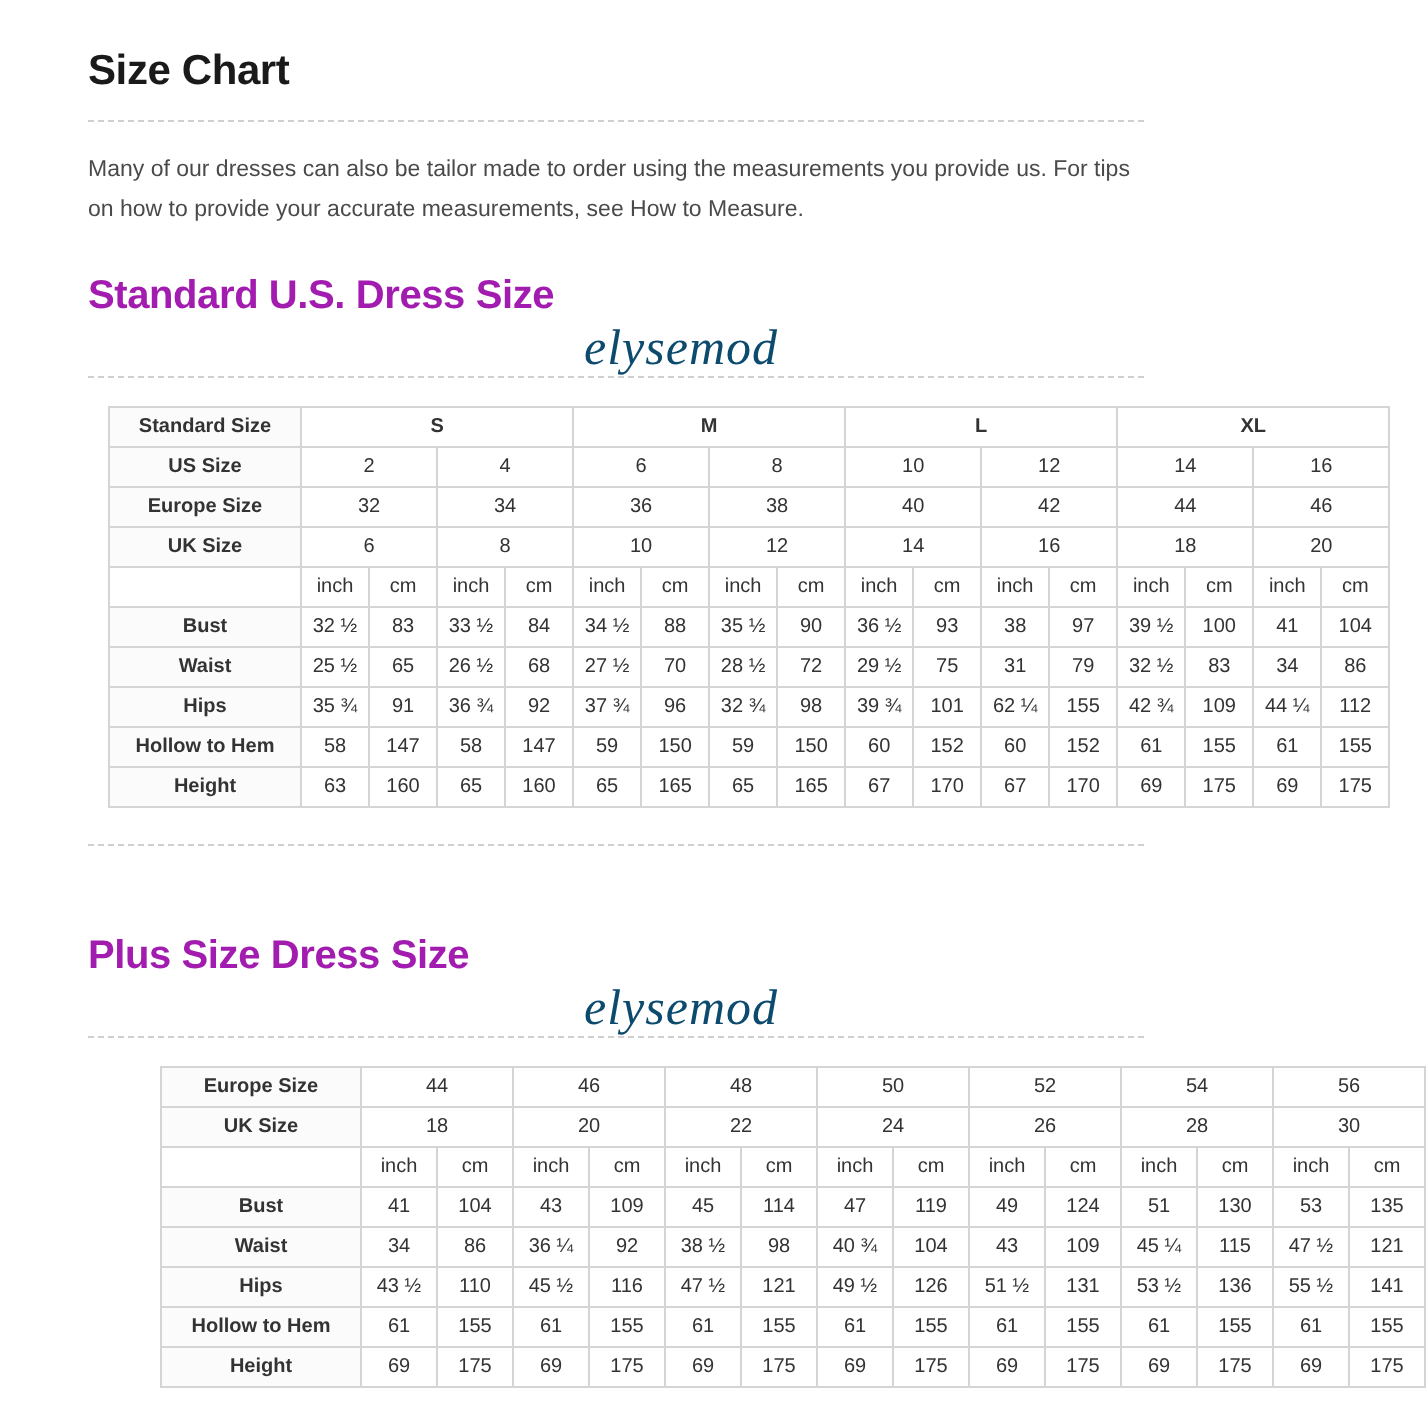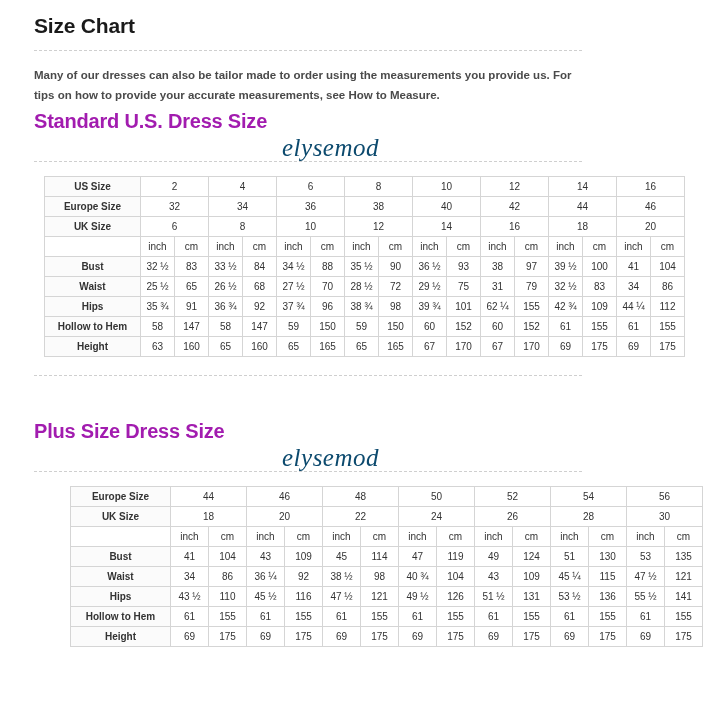--- a/index.html
+++ b/index.html
@@ -12,44 +12,43 @@
     height: 705px;
     font-family: "Liberation Sans", sans-serif;
     color: #3a3a3a;
     position: relative;
     overflow: hidden;
   }
   .page {
     position: relative;
     width: 616px;
     height: 705px;
-    padding: 0;
+    padding: 10px;
     box-sizing: border-box;
   }
   .inner {
     padding: 14px 34px 0 34px;
   }
   h1.title {
     font-size: 21px;
     font-weight: bold;
     color: #1a1a1a;
     margin: 0 0 12px 0;
     letter-spacing: -0.2px;
   }
   .rule {
     border-top: 1px dashed #cfcfcf;
     margin: 0 0 14px 0;
   }
   p.intro {
     font-size: 11.5px;
     line-height: 1.75;
     color: #4a4a4a;
-    margin: 0 0 5px 0;
+    margin: 0 0 22px 0;
     max-width: 640px;
-    font-weight: bold;
   }
   h2.section {
     font-size: 20px;
     font-weight: bold;
     color: #a21caf;
     margin: 0 0 6px 0;
     letter-spacing: -0.2px;
   }
   .section-wrap {
     position: relative;
@@ -118,20 +117,27 @@
       <div class="watermark" style="left:248px; top:24px;">elysemod</div>
       <div class="rule" style="margin-top:28px;"></div>
 
       <div class="tbl-holder" style="padding:0 10px;">
         <table class="chart" id="standard-table">
           <colgroup>
             <col style="width:96px">
             <col span="16" style="width:34px">
           </colgroup>
           <tbody>
+            <tr>
+              <th class="rowhead">Standard Size</th>
+              <th class="grouphead" colspan="4">S</th>
+              <th class="grouphead" colspan="4">M</th>
+              <th class="grouphead" colspan="4">L</th>
+              <th class="grouphead" colspan="4">XL</th>
+            </tr>
             <tr>
               <td class="rowhead">US Size</td>
               <td colspan="2">2</td>
               <td colspan="2">4</td>
               <td colspan="2">6</td>
               <td colspan="2">8</td>
               <td colspan="2">10</td>
               <td colspan="2">12</td>
               <td colspan="2">14</td>
               <td colspan="2">16</td>
@@ -216,21 +222,21 @@
               <td>86</td>
             </tr>
             <tr>
               <td class="rowhead">Hips</td>
               <td>35 ¾</td>
               <td>91</td>
               <td>36 ¾</td>
               <td>92</td>
               <td>37 ¾</td>
               <td>96</td>
-              <td>38 ¾</td>
+              <td>32 ¾</td>
               <td>98</td>
               <td>39 ¾</td>
               <td>101</td>
               <td>62 ¼</td>
               <td>155</td>
               <td>42 ¾</td>
               <td>109</td>
               <td>44 ¼</td>
               <td>112</td>
             </tr>

